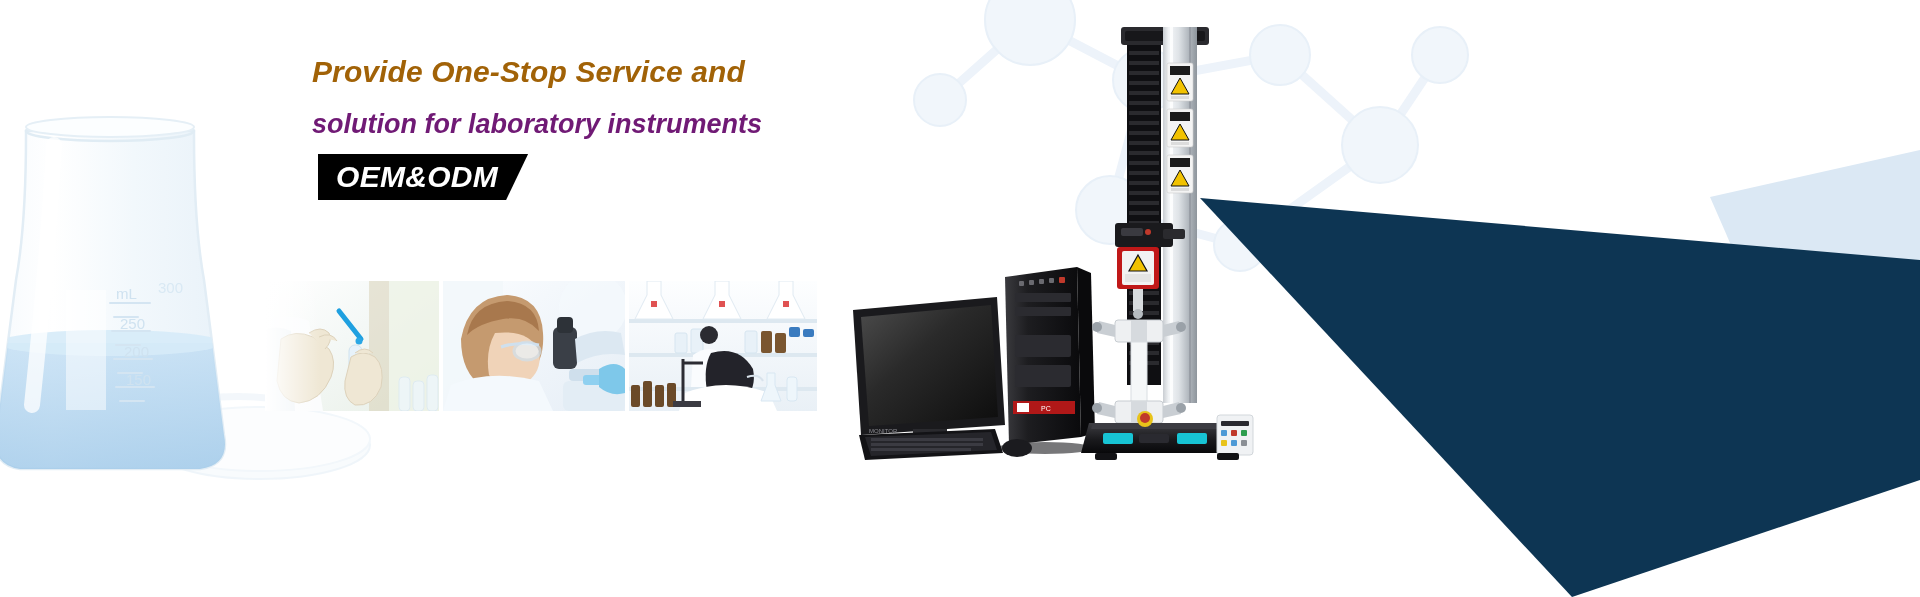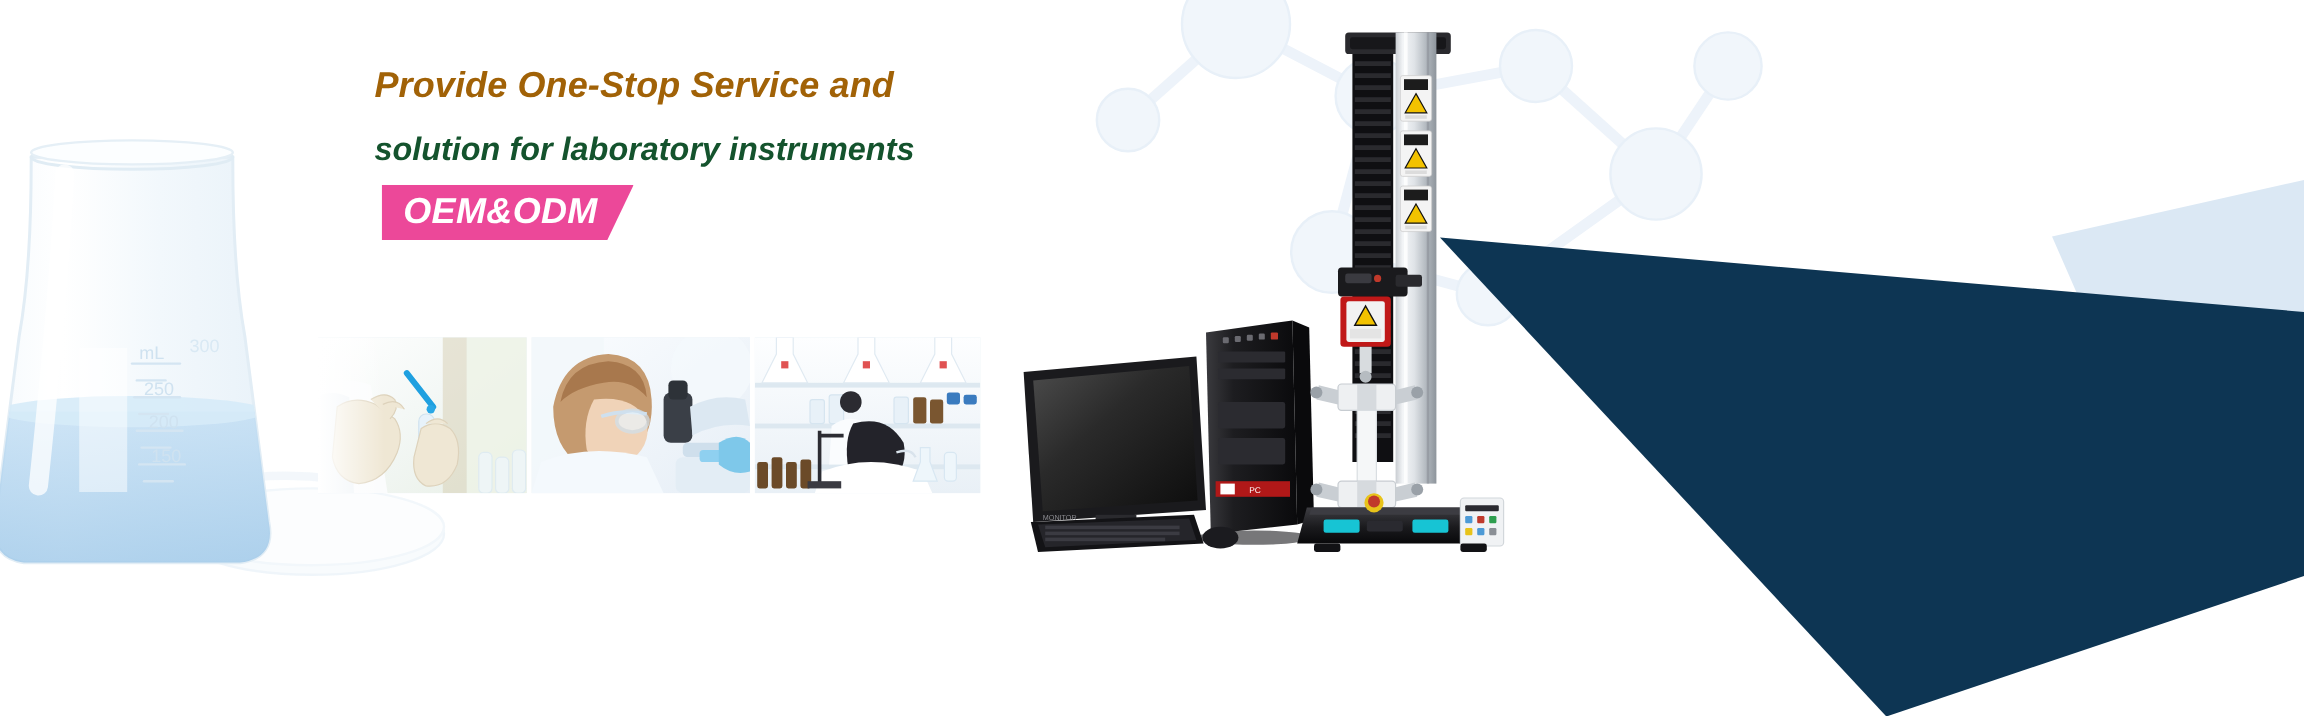--- a/index.html
+++ b/index.html
@@ -202,24 +202,24 @@
       <text x="126" y="194">mL</text>
       <text x="130" y="196" fill="#d9e9f4" transform="translate(38,-8)">300</text>
       <text x="130" y="224">250</text>
       <text x="134" y="252">200</text>
       <text x="136" y="280">150</text>
     </g>
   </svg>
 
   <div class="headline-block">
     <div class="headline-line1" style="color:#a16207">Provide One-Stop Service and</div>
-    <div class="headline-line2" style="color:#14532d">solution for laboratory instruments</div>
+    <div class="headline-line2" style="color:#701a75">solution for laboratory instruments</div>
 
     <div class="badge-wrap">
-      <div class="badge-shape" style="background:#ec4899">
+      <div class="badge-shape" style="background:#000000">
         <span class="badge-text">OEM&amp;ODM</span>
       </div>
     </div>
   </div>
 
   <div class="photo-strip">
 
     <div class="photo-cell p1">
       <svg width="174" height="130" viewBox="0 0 174 130" aria-hidden="true">
         <defs>

